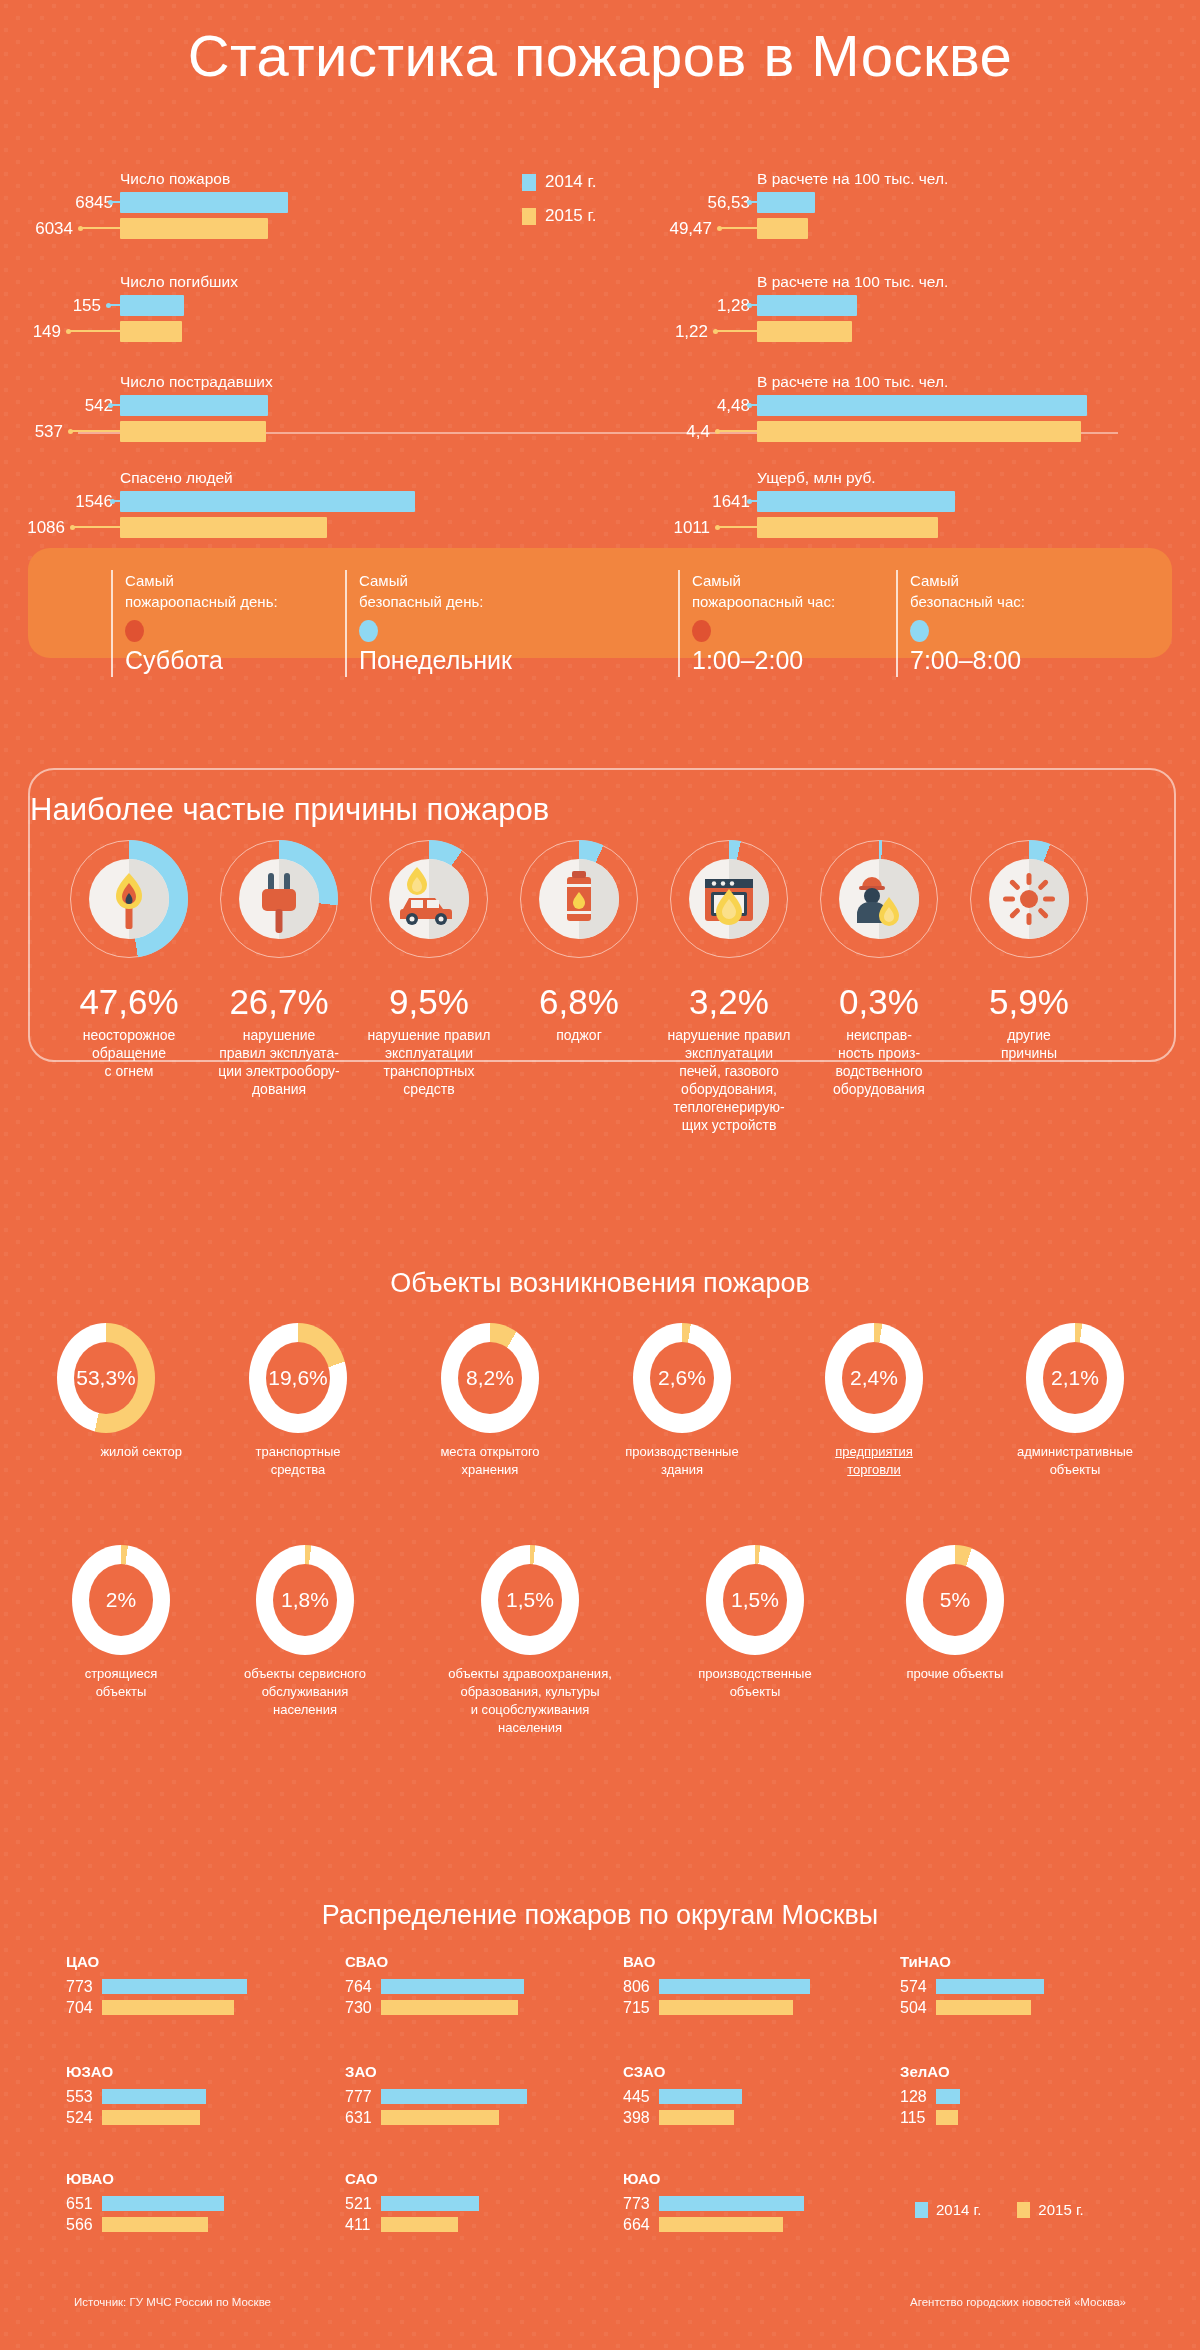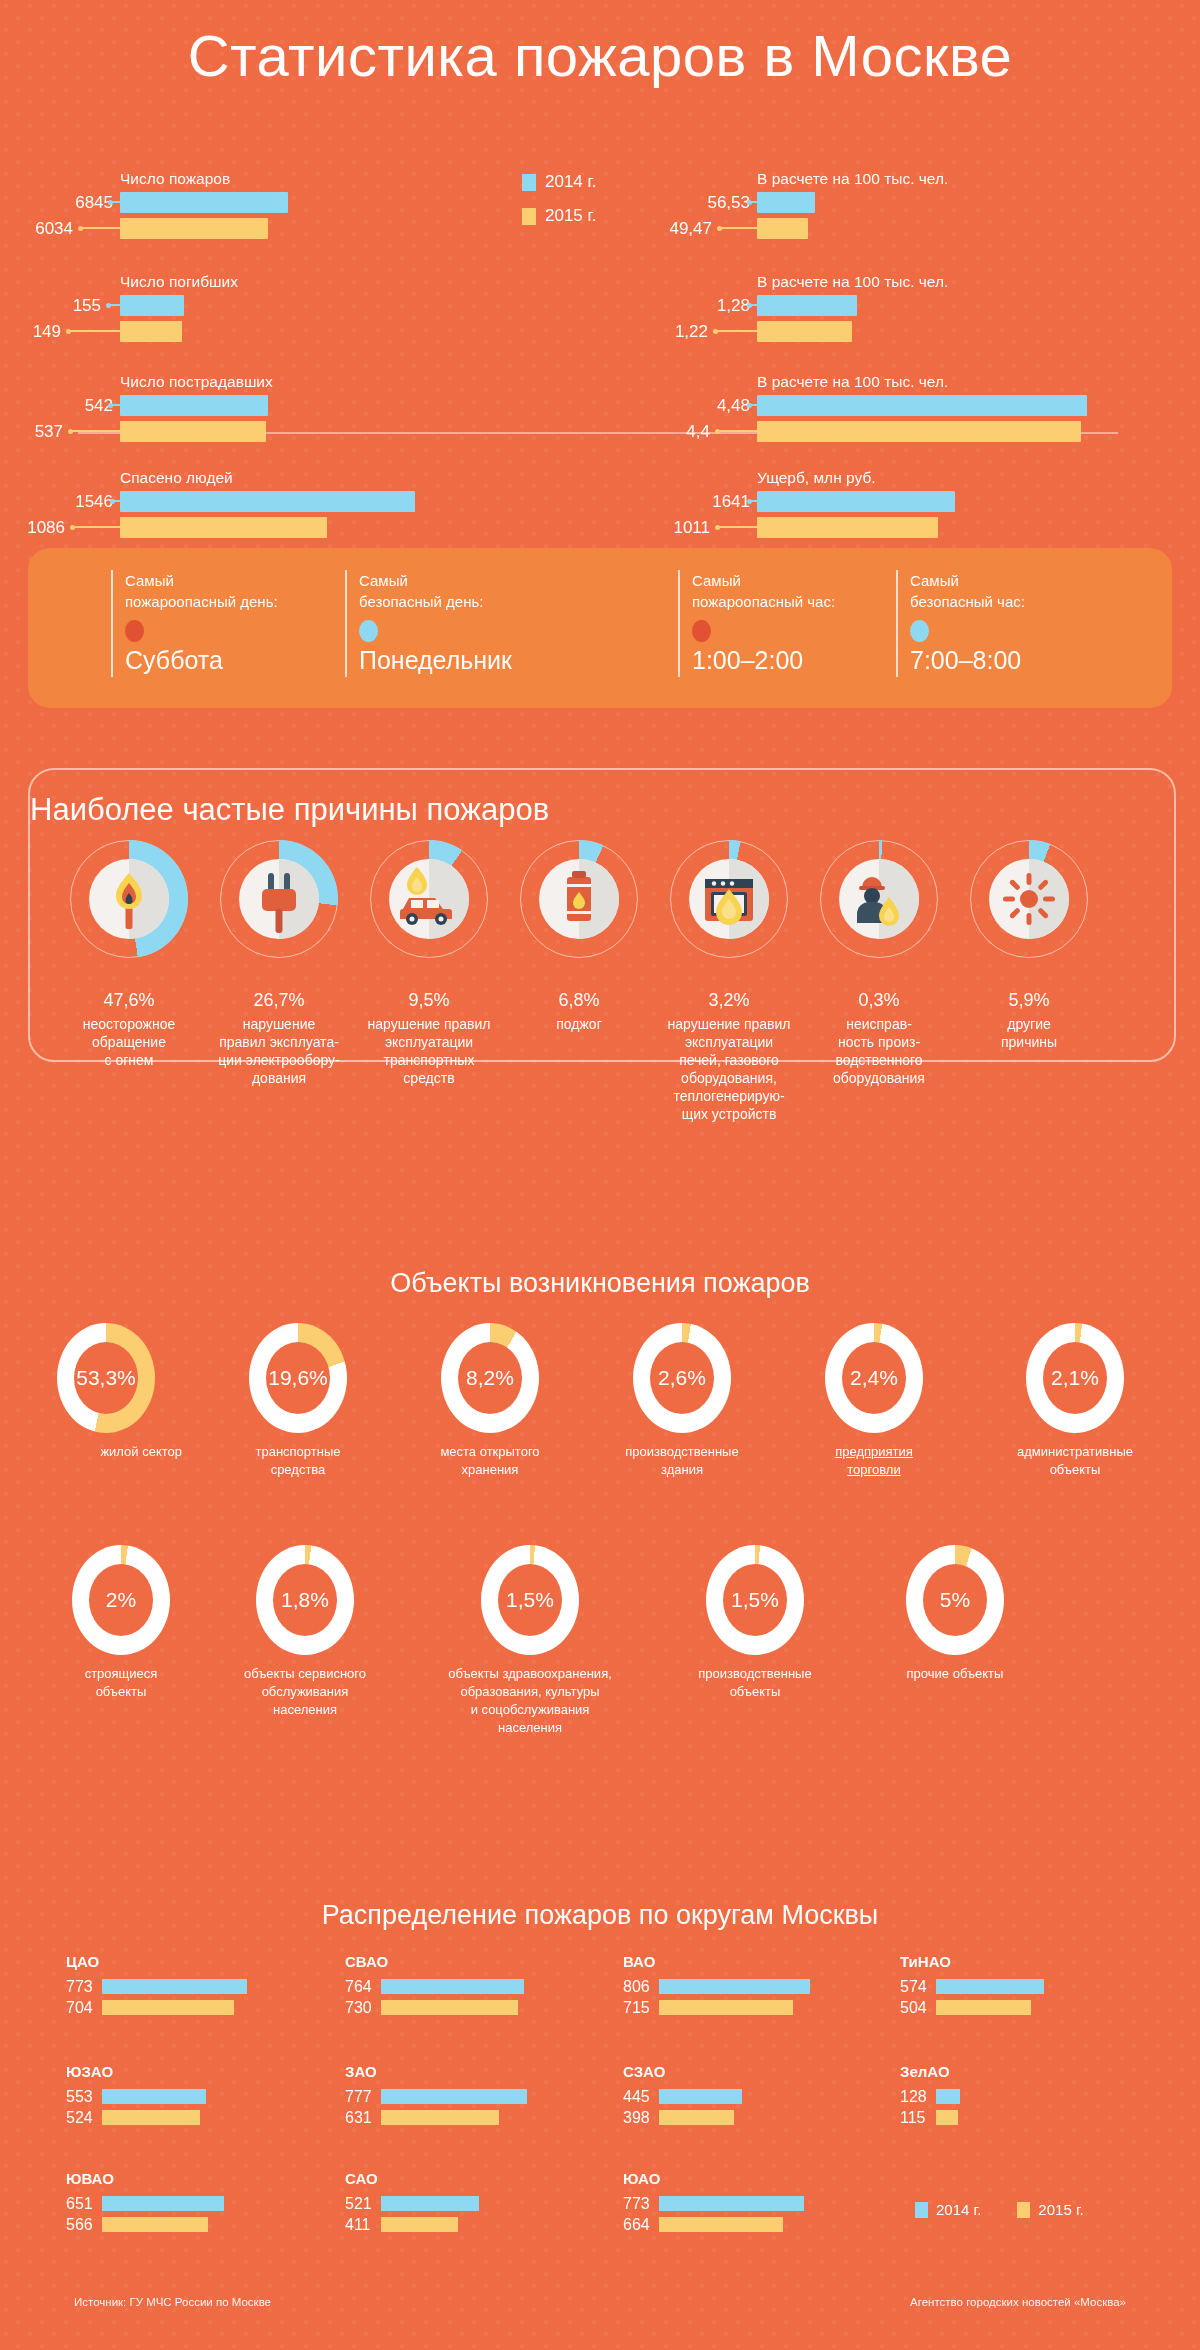--- a/index.html
+++ b/index.html
@@ -67,21 +67,21 @@
   .legend-top .sw.c15{background:#fbce72;}
   .legend-top .tx{font-size:17px;}
 
   .divider{
     position:absolute; left:78px; width:1040px; height:2px;
     background:rgba(255,255,255,.45); top:262px;
   }
 
   
   .daycard{
-    position:absolute; left:28px; top:548px; width:1144px; height:160px;
+    position:absolute; left:28px; top:548px; width:1144px; height:110px;
     background:#f2853f; border-radius:22px;
   }
   .daycell{position:absolute; top:22px; padding-left:14px;}
   .daycell::before{
     content:""; position:absolute; left:0; top:0; bottom:-2px; width:2px;
     background:rgba(255,255,255,.75);
   }
   .daycell .ttl{font-size:15px; line-height:21px; color:#fff; white-space:nowrap;}
   .daycell .dot{
     width:19px; height:22px; border-radius:50%; margin-top:8px; margin-bottom:4px;
@@ -107,21 +107,21 @@
     position:absolute; inset:0; border-radius:50%;
     border:1px solid rgba(255,255,255,.55);
     box-sizing:border-box;
   }
   .cause .pie{position:absolute; inset:0; border-radius:50%;}
   .cause .iconcircle{
     position:absolute; left:19px; top:19px; width:80px; height:80px;
     border-radius:50%; background:#f4f1ee; overflow:hidden;
   }
   .cause .iconcircle svg{display:block;}
-  .cause .pct{font-size:18px; margin-top:32px; color:#fff;}
+  .cause .pct{font-size:35px; margin-top:24px; color:#fff;}
   .cause .desc{font-size:14px; line-height:18px; margin-top:4px; color:#fff;}
 
   
   .objects-title{position:absolute; left:0; right:0; top:1268px; text-align:center; font-size:27px;}
   .donutrow{position:absolute; width:1200px;}
   .donut{position:absolute; text-align:center;}
   .donut .d{position:relative; width:98px; height:110px; margin:0 auto;}
   .donut .dinner{
     position:absolute; left:17px; top:19px; width:64px; height:72px;
     border-radius:50%; background:#ee6b43;

